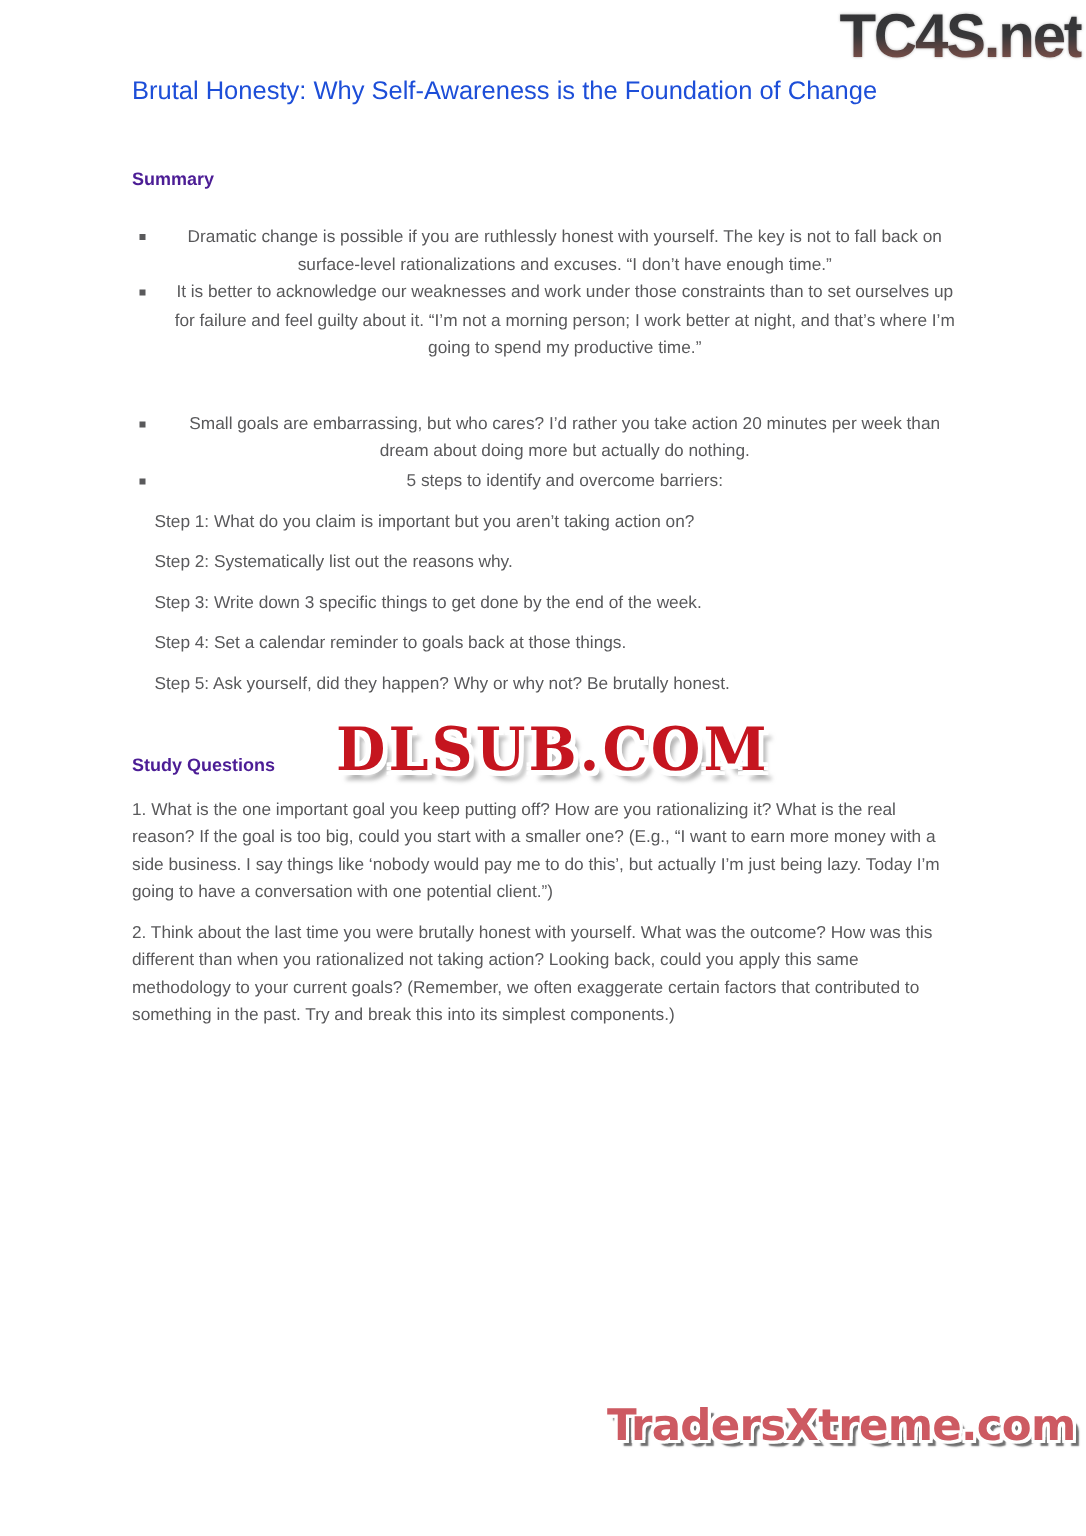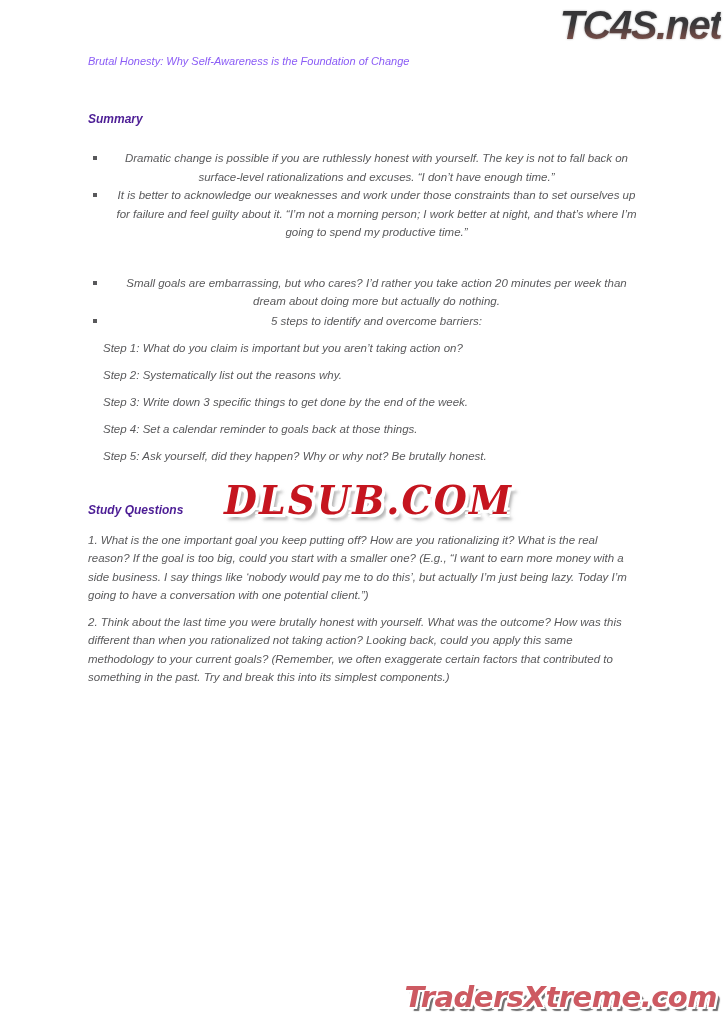--- a/index.html
+++ b/index.html
@@ -4,21 +4,20 @@
 <style>
   * { margin: 0; padding: 0; box-sizing: border-box; }
   html, body { background: #ffffff; }
   .page {
     position: relative;
     width: 724px;
     height: 1024px;
     background: #ffffff;
     overflow: hidden;
     font-family: "Liberation Sans", sans-serif;
-    font-style: italic;
   }
 
   
   .logo-top {
     position: absolute;
     top: 4px;
     right: 3px;
     font-size: 40px;
     font-weight: bold;
     letter-spacing: -1.5px;
@@ -37,23 +36,23 @@
   .content {
     position: absolute;
     left: 88px;
     top: 51px;
     width: 549px;
     color: #59595b;
     font-size: 11.5px;
     line-height: 18.5px;
   }
   .title {
-    font-size: 11px;
+    font-size: 17px;
     font-weight: normal;
-    color: #8b5cf6;
+    color: #1d4ed8;
     line-height: 20px;
   }
   .section-heading {
     font-size: 12px;
     font-weight: bold;
     color: #4c1d95;
     line-height: 15px;
   }
   .summary-heading { margin-top: 41px; }
 
@@ -104,21 +103,21 @@
       -2px -3px 0 #fff, 2px -3px 0 #fff, -2px 3px 0 #fff, 2px 3px 0 #fff,
       5px 6px 3px rgba(120,120,120,0.55);
     transform: scaleY(1.05);
     transform-origin: top left;
   }
 
   
   .bottom-watermark {
     position: absolute;
     right: 7px;
-    top: 983px;
+    top: 936px;
     z-index: 5;
     font-family: "DejaVu Sans", sans-serif;
     font-weight: bold;
     font-size: 29px;
     line-height: 1;
     letter-spacing: -0.5px;
     color: #cd5a62;
     white-space: nowrap;
     text-shadow:
       -2px -2px 0 #fff, 2px -2px 0 #fff, -2px 2px 0 #fff, 2px 2px 0 #fff,

